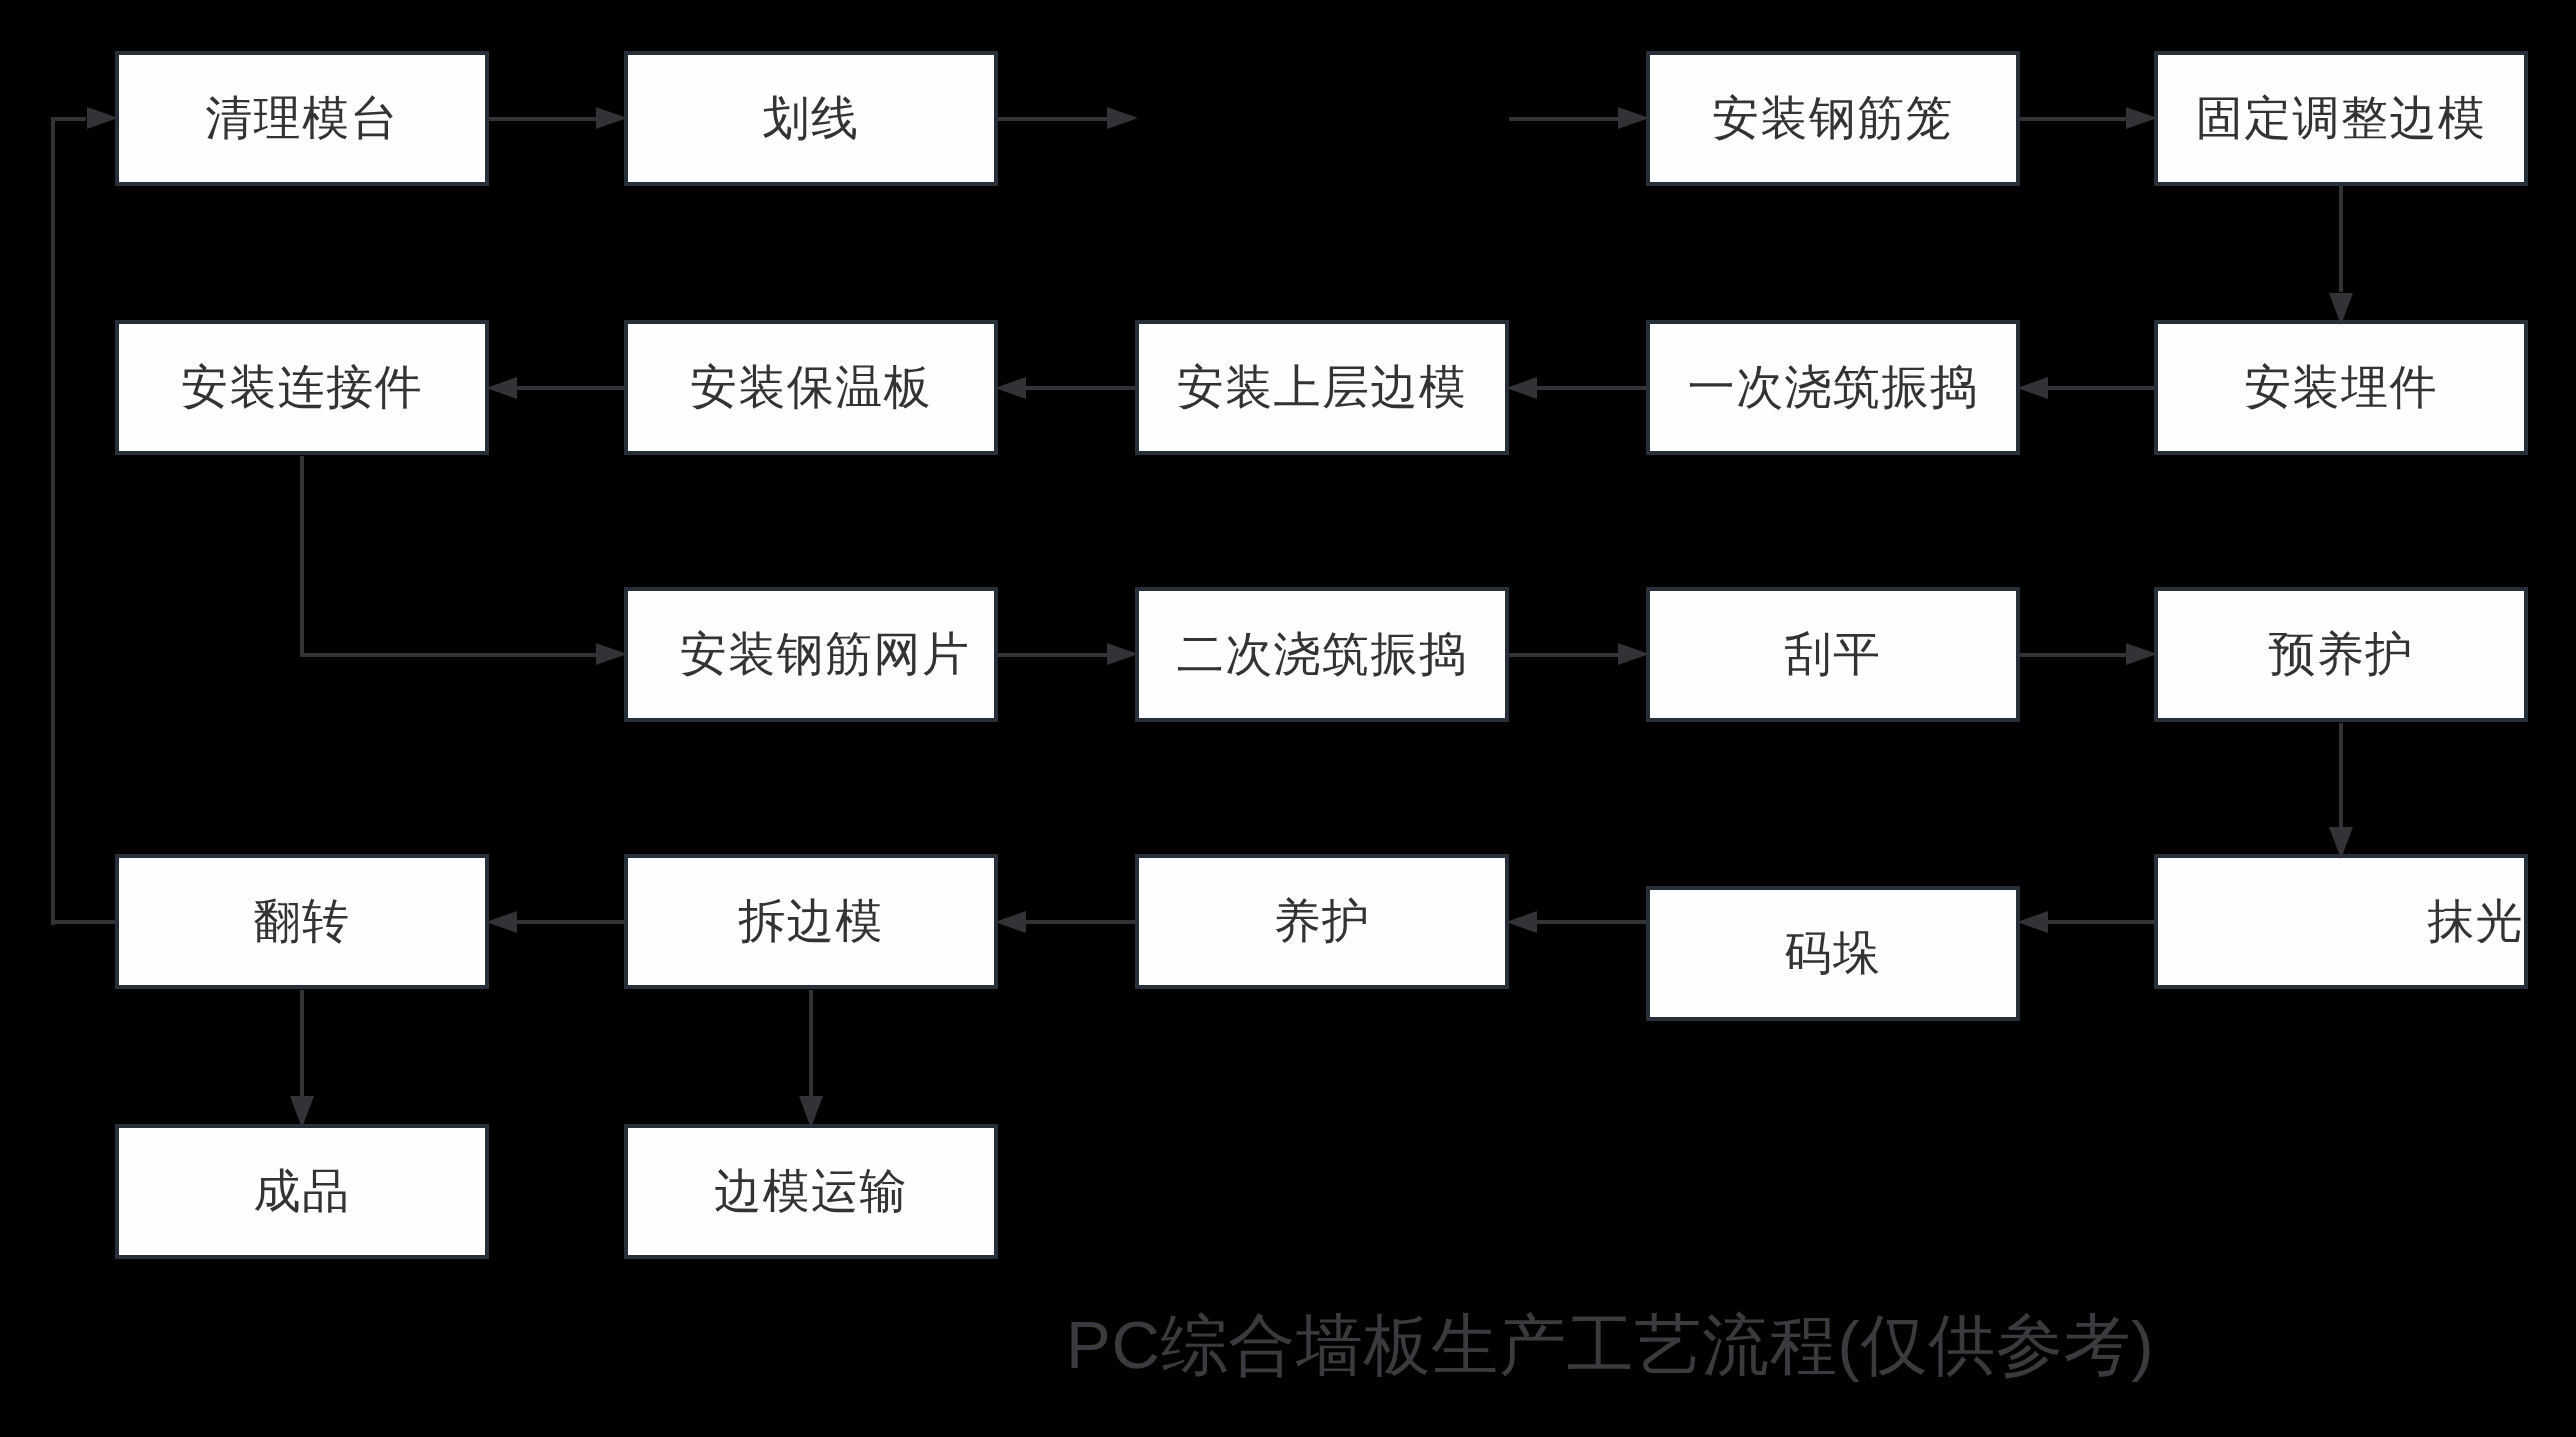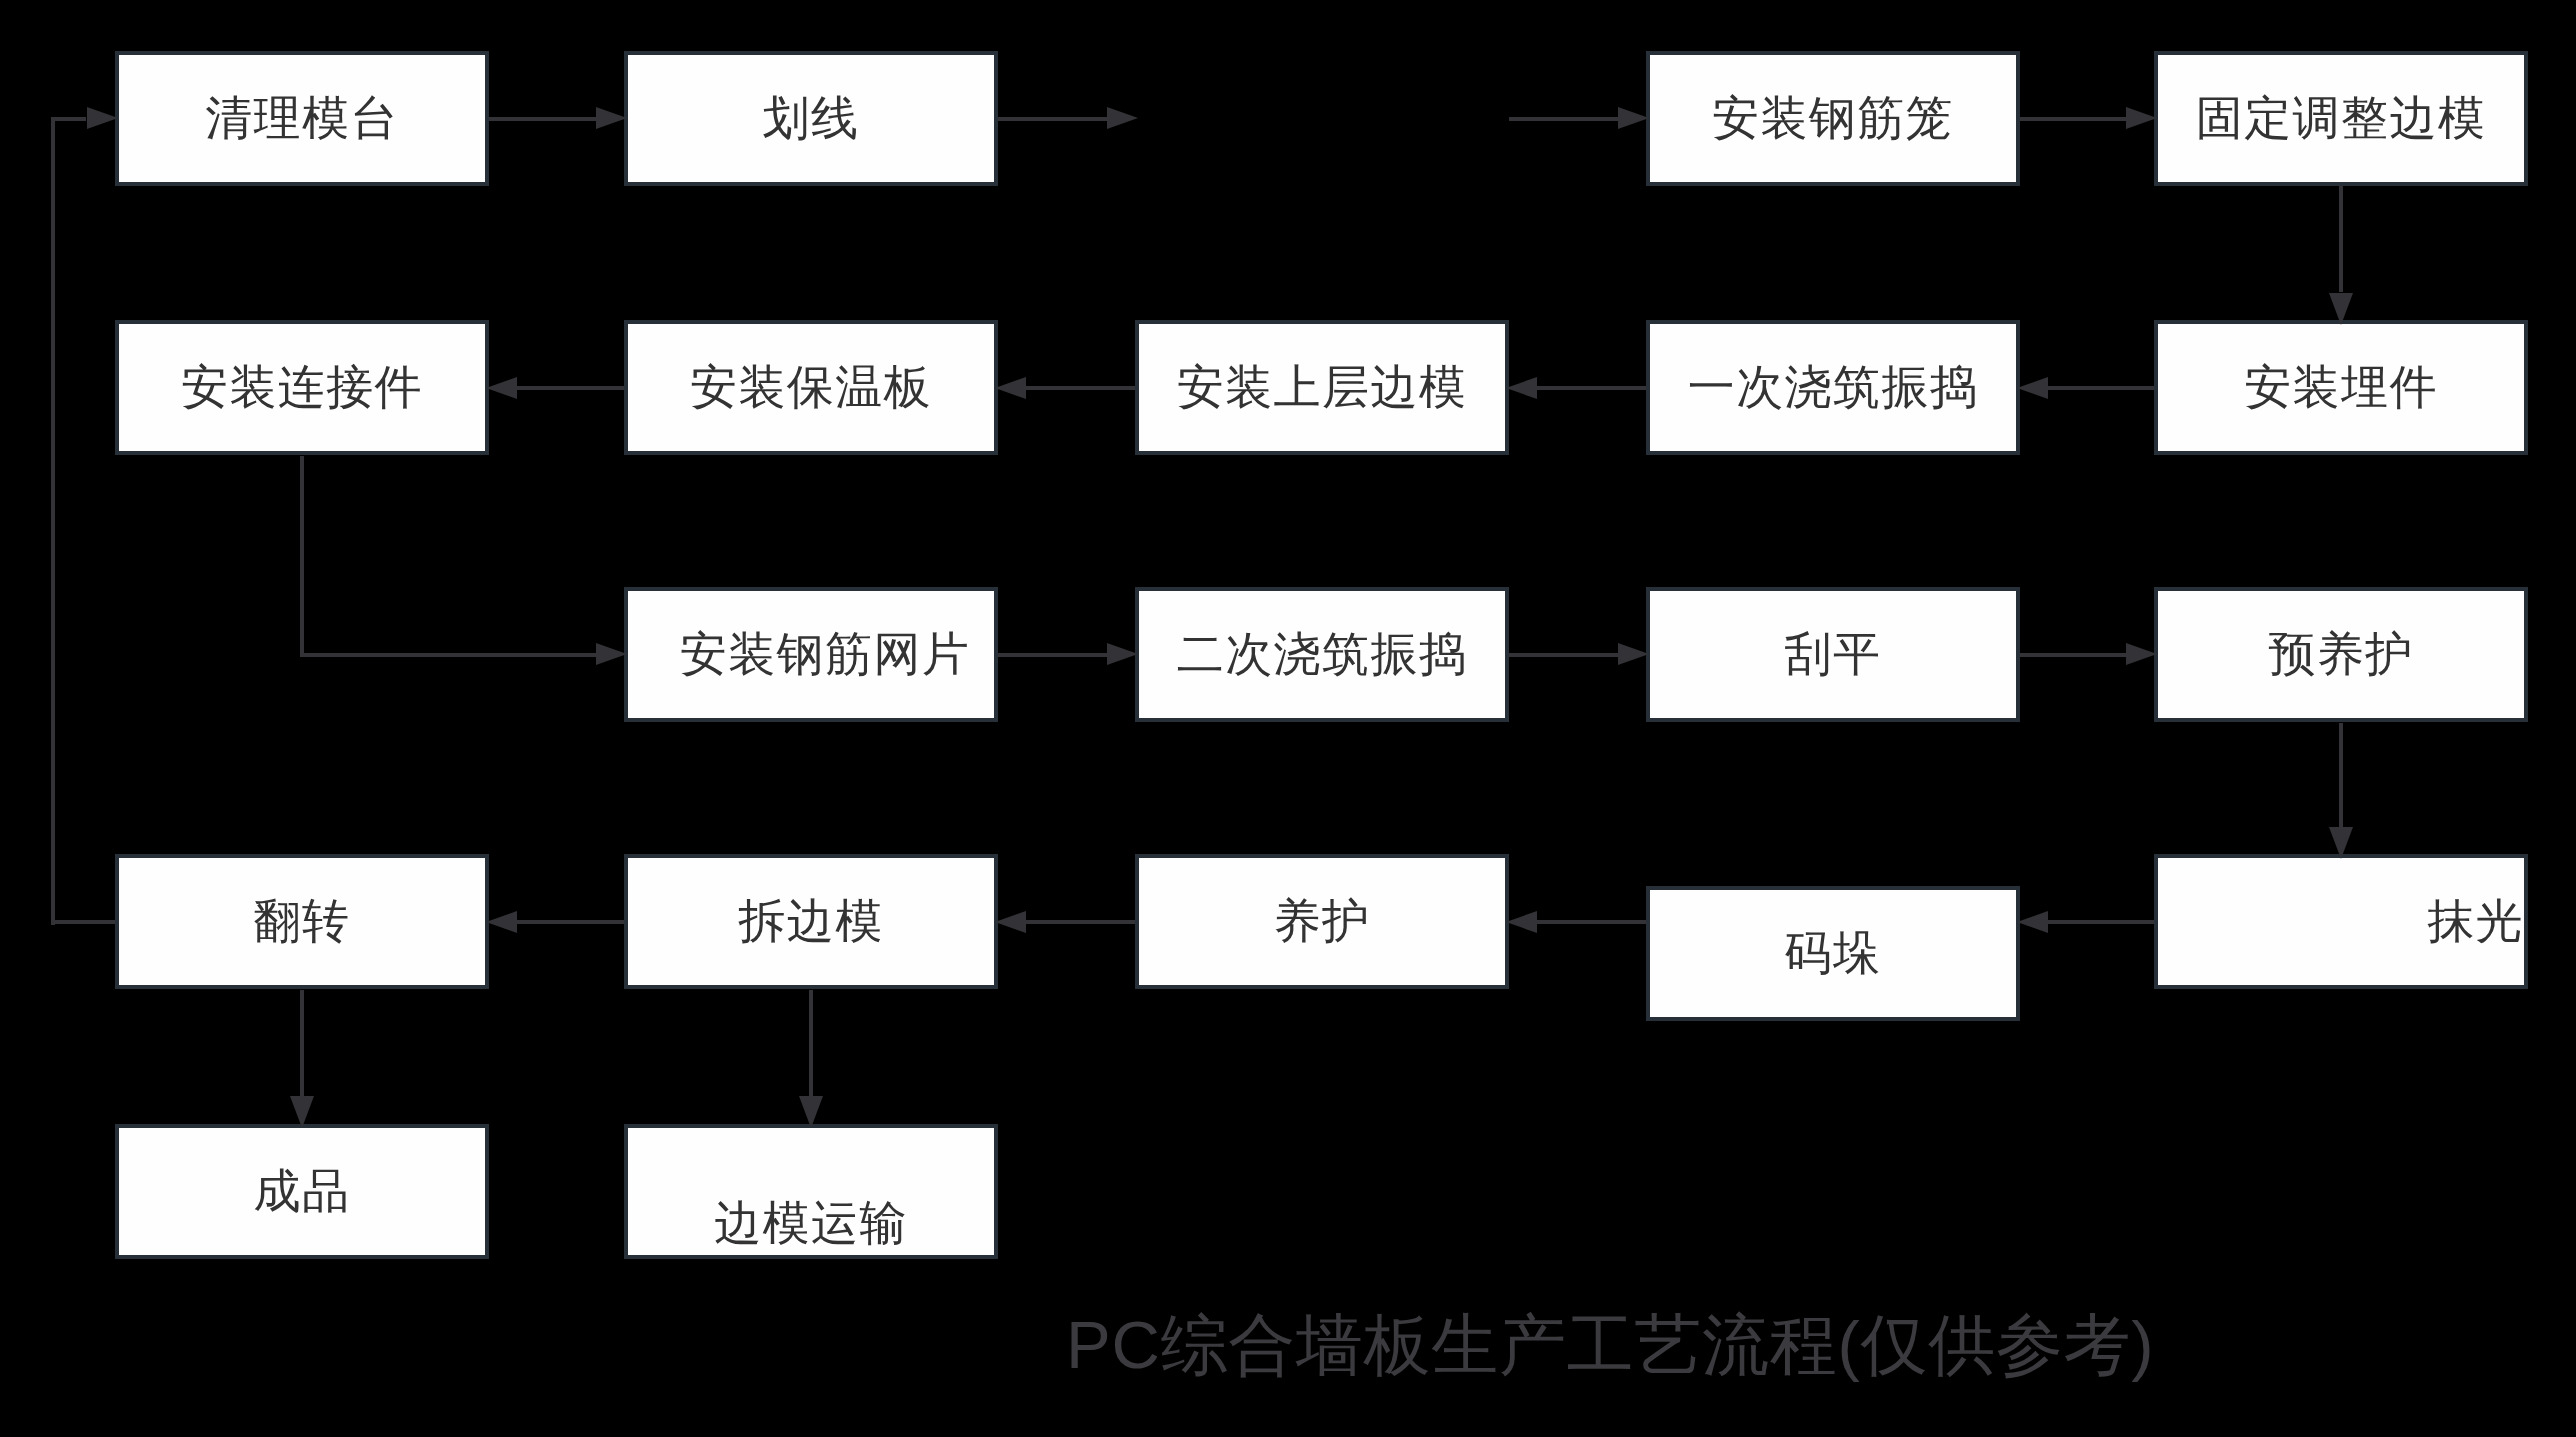--- a/index.html
+++ b/index.html
@@ -90,21 +90,21 @@
     </div>
     <div class="node" style="left: 1646px; top: 854px; margin-top: 32px;">
       <span>码垛</span>
     </div>
     <div class="node" style="left: 2154px; top: 854px; justify-content: flex-end;">
       <span>抹光</span>
     </div>
     <div class="node" style="left: 115px; top: 1124px;">
       <span>成品</span>
     </div>
-    <div class="node" style="left: 624px; top: 1124px; align-items: flex-end;">
+    <div class="node" style="left: 624px; top: 1124px;">
       <span>边模运输</span>
     </div>
     <div class="ln" style="left: 489px; top: 117px; width: 107px; height: 4.3px;"></div>
     <div class="tri" style="left: 596px; top: 107px; border-width: 11.3px 0px 11.3px 31px; border-left-color: rgb(51, 51, 55);"></div>
     <div class="ln" style="left: 998px; top: 117px; width: 109px; height: 4.3px;"></div>
     <div class="tri" style="left: 1107px; top: 107px; border-width: 11.3px 0px 11.3px 31px; border-left-color: rgb(51, 51, 55);"></div>
     <div class="ln" style="left: 1509px; top: 117px; width: 109px; height: 4.3px;"></div>
     <div class="tri" style="left: 1618px; top: 107px; border-width: 11.3px 0px 11.3px 31px; border-left-color: rgb(51, 51, 55);"></div>
     <div class="ln" style="left: 2020px; top: 117px; width: 106px; height: 4.3px;"></div>
     <div class="tri" style="left: 2126px; top: 107px; border-width: 11.3px 0px 11.3px 31px; border-left-color: rgb(51, 51, 55);"></div>

